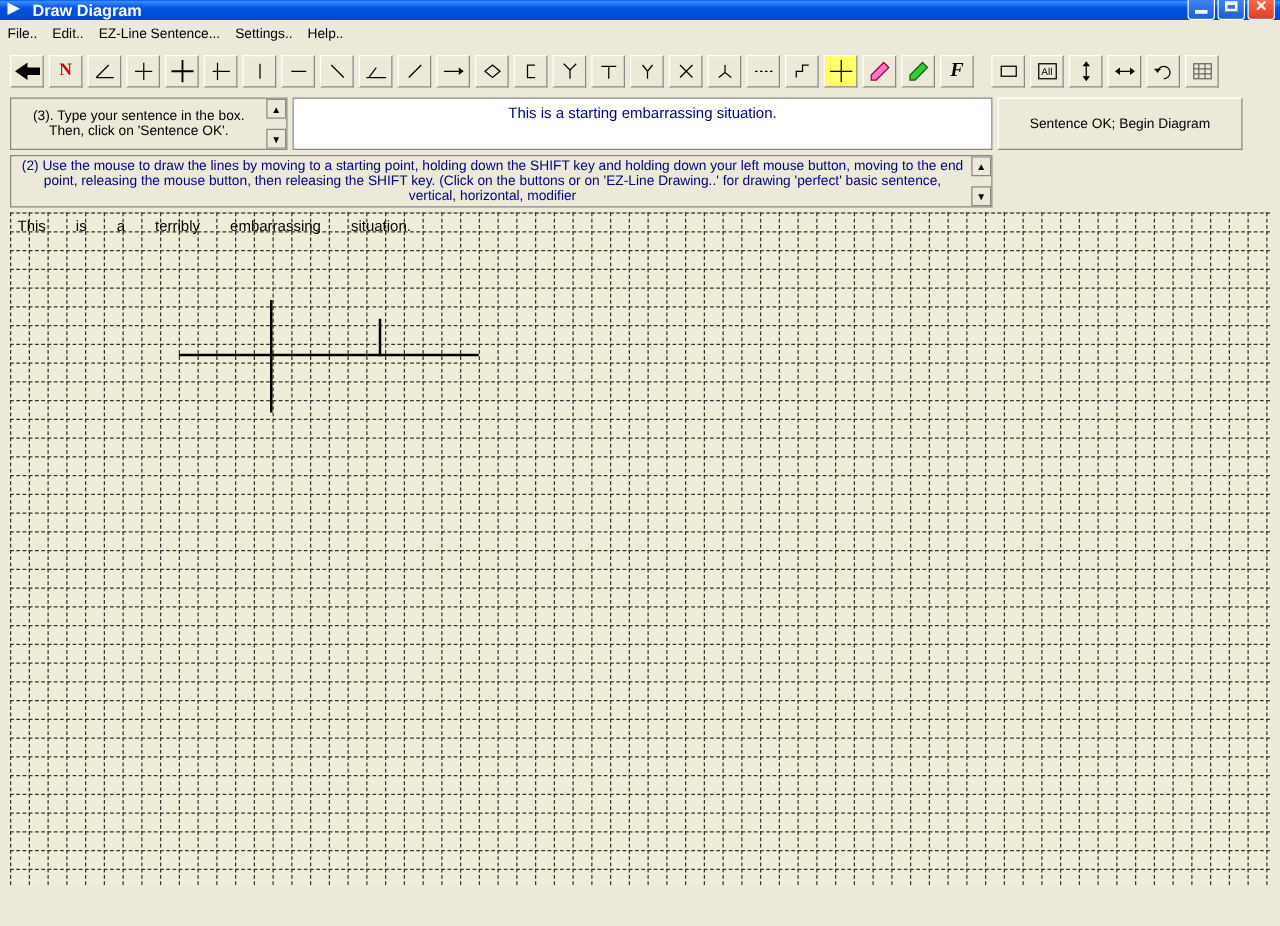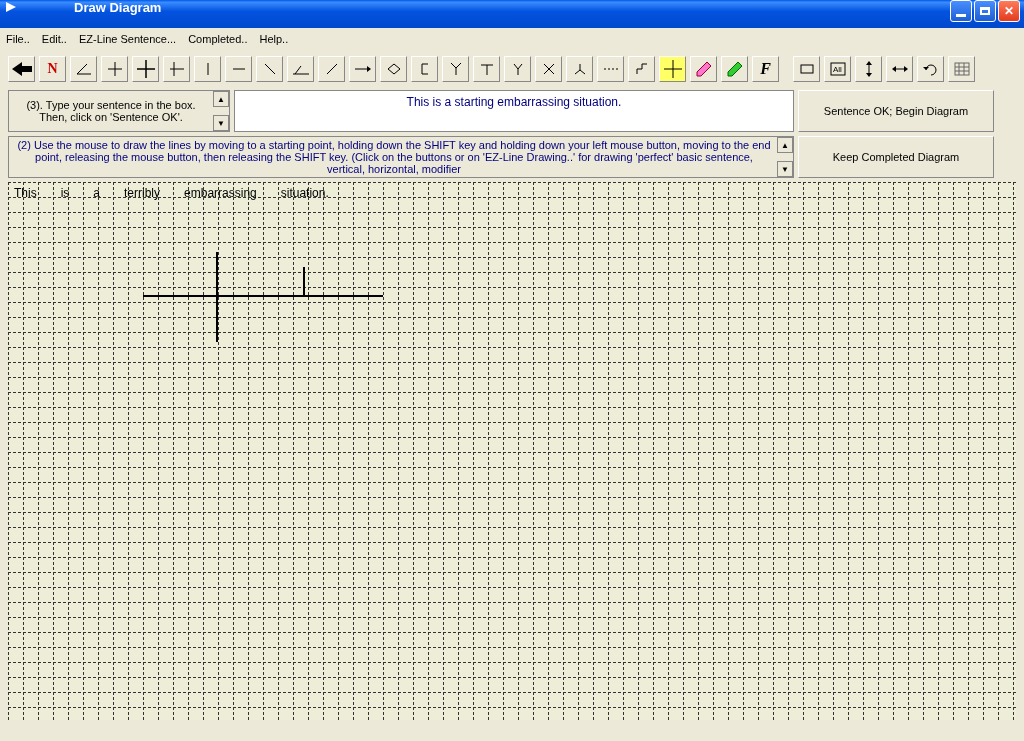--- a/index.html
+++ b/index.html
@@ -6,28 +6,27 @@
 body {
   font-family: Tahoma, Arial, sans-serif;
   font-size: 11px;
   background: #ece9d8;
   width: 1024px;
   height: 741px;
   overflow: hidden;
 }
 .titlebar {
   background: linear-gradient(to bottom, #0058e6 0%, #3a8cff 8%, #0453e0 40%, #0048cc 100%);
-  height: 28px;
-  display: flex;
-  align-items: flex-start;
+  height: 16px;
+  display: flex;
+  align-items: flex-end;
   padding: 0 4px;
   color: white;
   font-weight: bold;
   font-size: 13px;
-  gap: 48px;
 }
 .titlebar .app-icon {
   width: 16px; height: 16px;
   margin-right: 6px;
   display: inline-block;
   position: relative;
 }
 .titlebar .app-icon::before {
   content:"";
   position:absolute;
@@ -208,21 +207,21 @@
         <div class="inner-box"></div>
       </div>
     <div class="win-btn close">✕</div>
   </div>
 </div>
 
 <div class="menubar">
   <span class="menu-item">File..</span>
   <span class="menu-item">Edit..</span>
   <span class="menu-item">EZ-Line Sentence...</span>
-  <span class="menu-item">Completed..</span>
+  <span class="menu-item">Settings..</span>
   <span class="menu-item">Help..</span>
 </div>
 
 <div class="toolbar-area">
   <div class="tool-btn">
     <svg width="20" height="14">
         <polygon points="0,7 10,0 10,4 20,4 20,10 10,10 10,14" fill="#000"></polygon>
       </svg>
   </div>
   <div class="tool-btn" style="color:#c00;font-weight:bold;font-family:serif;">N</div>
@@ -408,23 +407,20 @@
   </div>
   <div class="side-btn">
     <span>Sentence OK; Begin Diagram</span>
   </div>
   <div class="instr-box wide">
     <span style="color:#000080;padding:0 18px 0 4px;display:block;">(2) Use the mouse to draw the lines by moving to a starting point, holding down the SHIFT key and holding down your left mouse button, moving to the end point, releasing the mouse button, then releasing the SHIFT key. (Click on the buttons or on 'EZ-Line Drawing..' for drawing 'perfect' basic sentence, vertical, horizontal, modifier</span>
     <div class="scroll-arrows">
       <div class="scroll-arrow">▲</div>
       <div class="scroll-arrow">▼</div>
     </div>
-  </div>
-  <div class="side-btn">
-    <span>Keep Completed Diagram</span>
   </div>
 </div>
 
 <div class="canvas-area">
   <div class="grid-bg"></div>
   <div class="grid-lines" id="grid-lines">
       <div class="gridline-v" style="left: 0px;"></div>
       <div class="gridline-v" style="left: 15px;"></div>
       <div class="gridline-v" style="left: 30px;"></div>
       <div class="gridline-v" style="left: 45px;"></div>

